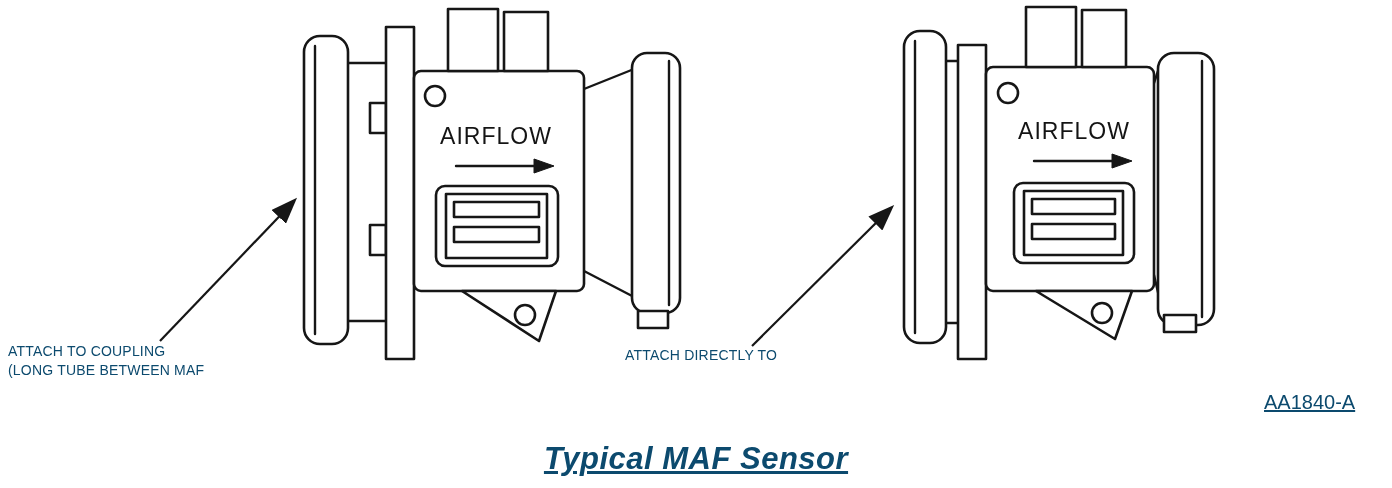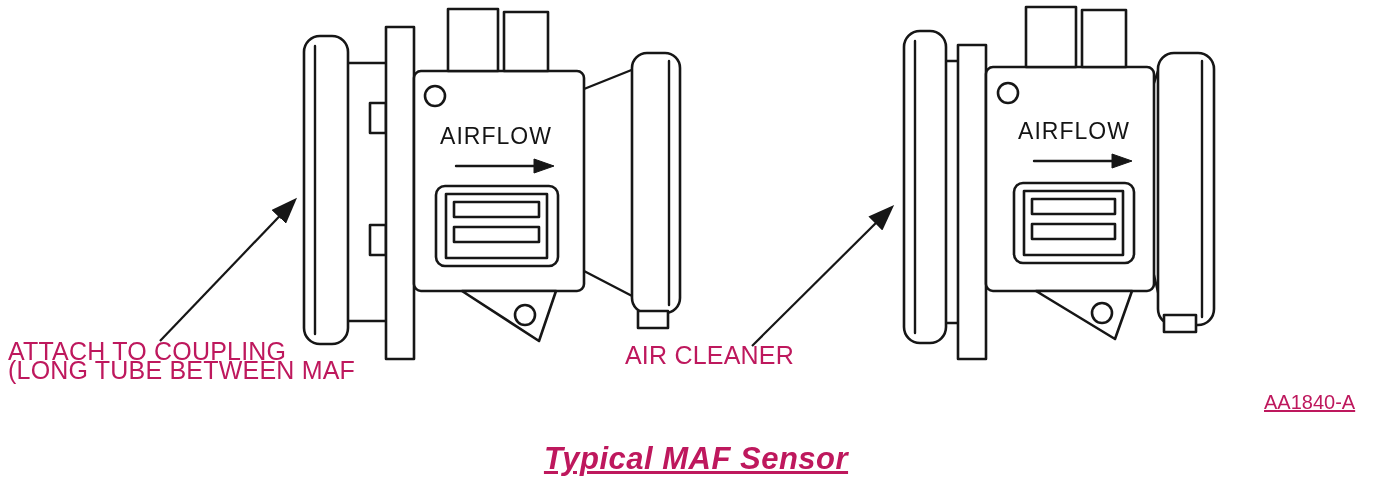--- a/index.html
+++ b/index.html
@@ -6,21 +6,21 @@
     margin: 0;
     padding: 0;
     background: #ffffff;
   }
   .canvas {
     position: relative;
     width: 1392px;
     height: 488px;
     background: #ffffff;
     font-family: "Liberation Sans", sans-serif;
-    color: #be185d;
+    color: #0c4a6e;
     overflow: hidden;
   }
   .canvas > svg { position: absolute; }
 
   
   .sensor rect,
   .sensor path,
   .sensor circle {
     fill: #ffffff;
     stroke: #161616;
@@ -47,21 +47,21 @@
   .leaders {
     left: 0; top: 0;
     pointer-events: none;
   }
   .leaders line {
     stroke: #161616;
     stroke-width: 2.2;
   }
   .callout {
     position: absolute;
-    font-size: 25px;
+    font-size: 14px;
     line-height: 19px;
     letter-spacing: 0.2px;
     white-space: nowrap;
   }
   .refcode {
     position: absolute;
     left: 1264px;
     top: 391px;
     font-size: 20px;
     text-decoration: underline;
@@ -197,20 +197,20 @@
     <line x1="160" y1="341" x2="294" y2="201" marker-end="url(#arrowhead)"></line>
     <line x1="752" y1="346" x2="891" y2="208" marker-end="url(#arrowhead)"></line>
   </svg>
 
   <div class="callout" style="left:8px; top:342px;">
     <div>ATTACH TO COUPLING</div>
     <div>(LONG TUBE BETWEEN MAF</div>
   </div>
 
   <div class="callout" style="left:625px; top:346px;">
-    <div>AIR CLEANER</div>
+    <div>ATTACH DIRECTLY TO</div>
   </div>
 
   <div class="refcode">AA1840-A</div>
 
   <div class="caption">Typical MAF Sensor</div>
 
 </div>
 
 </body></html>

